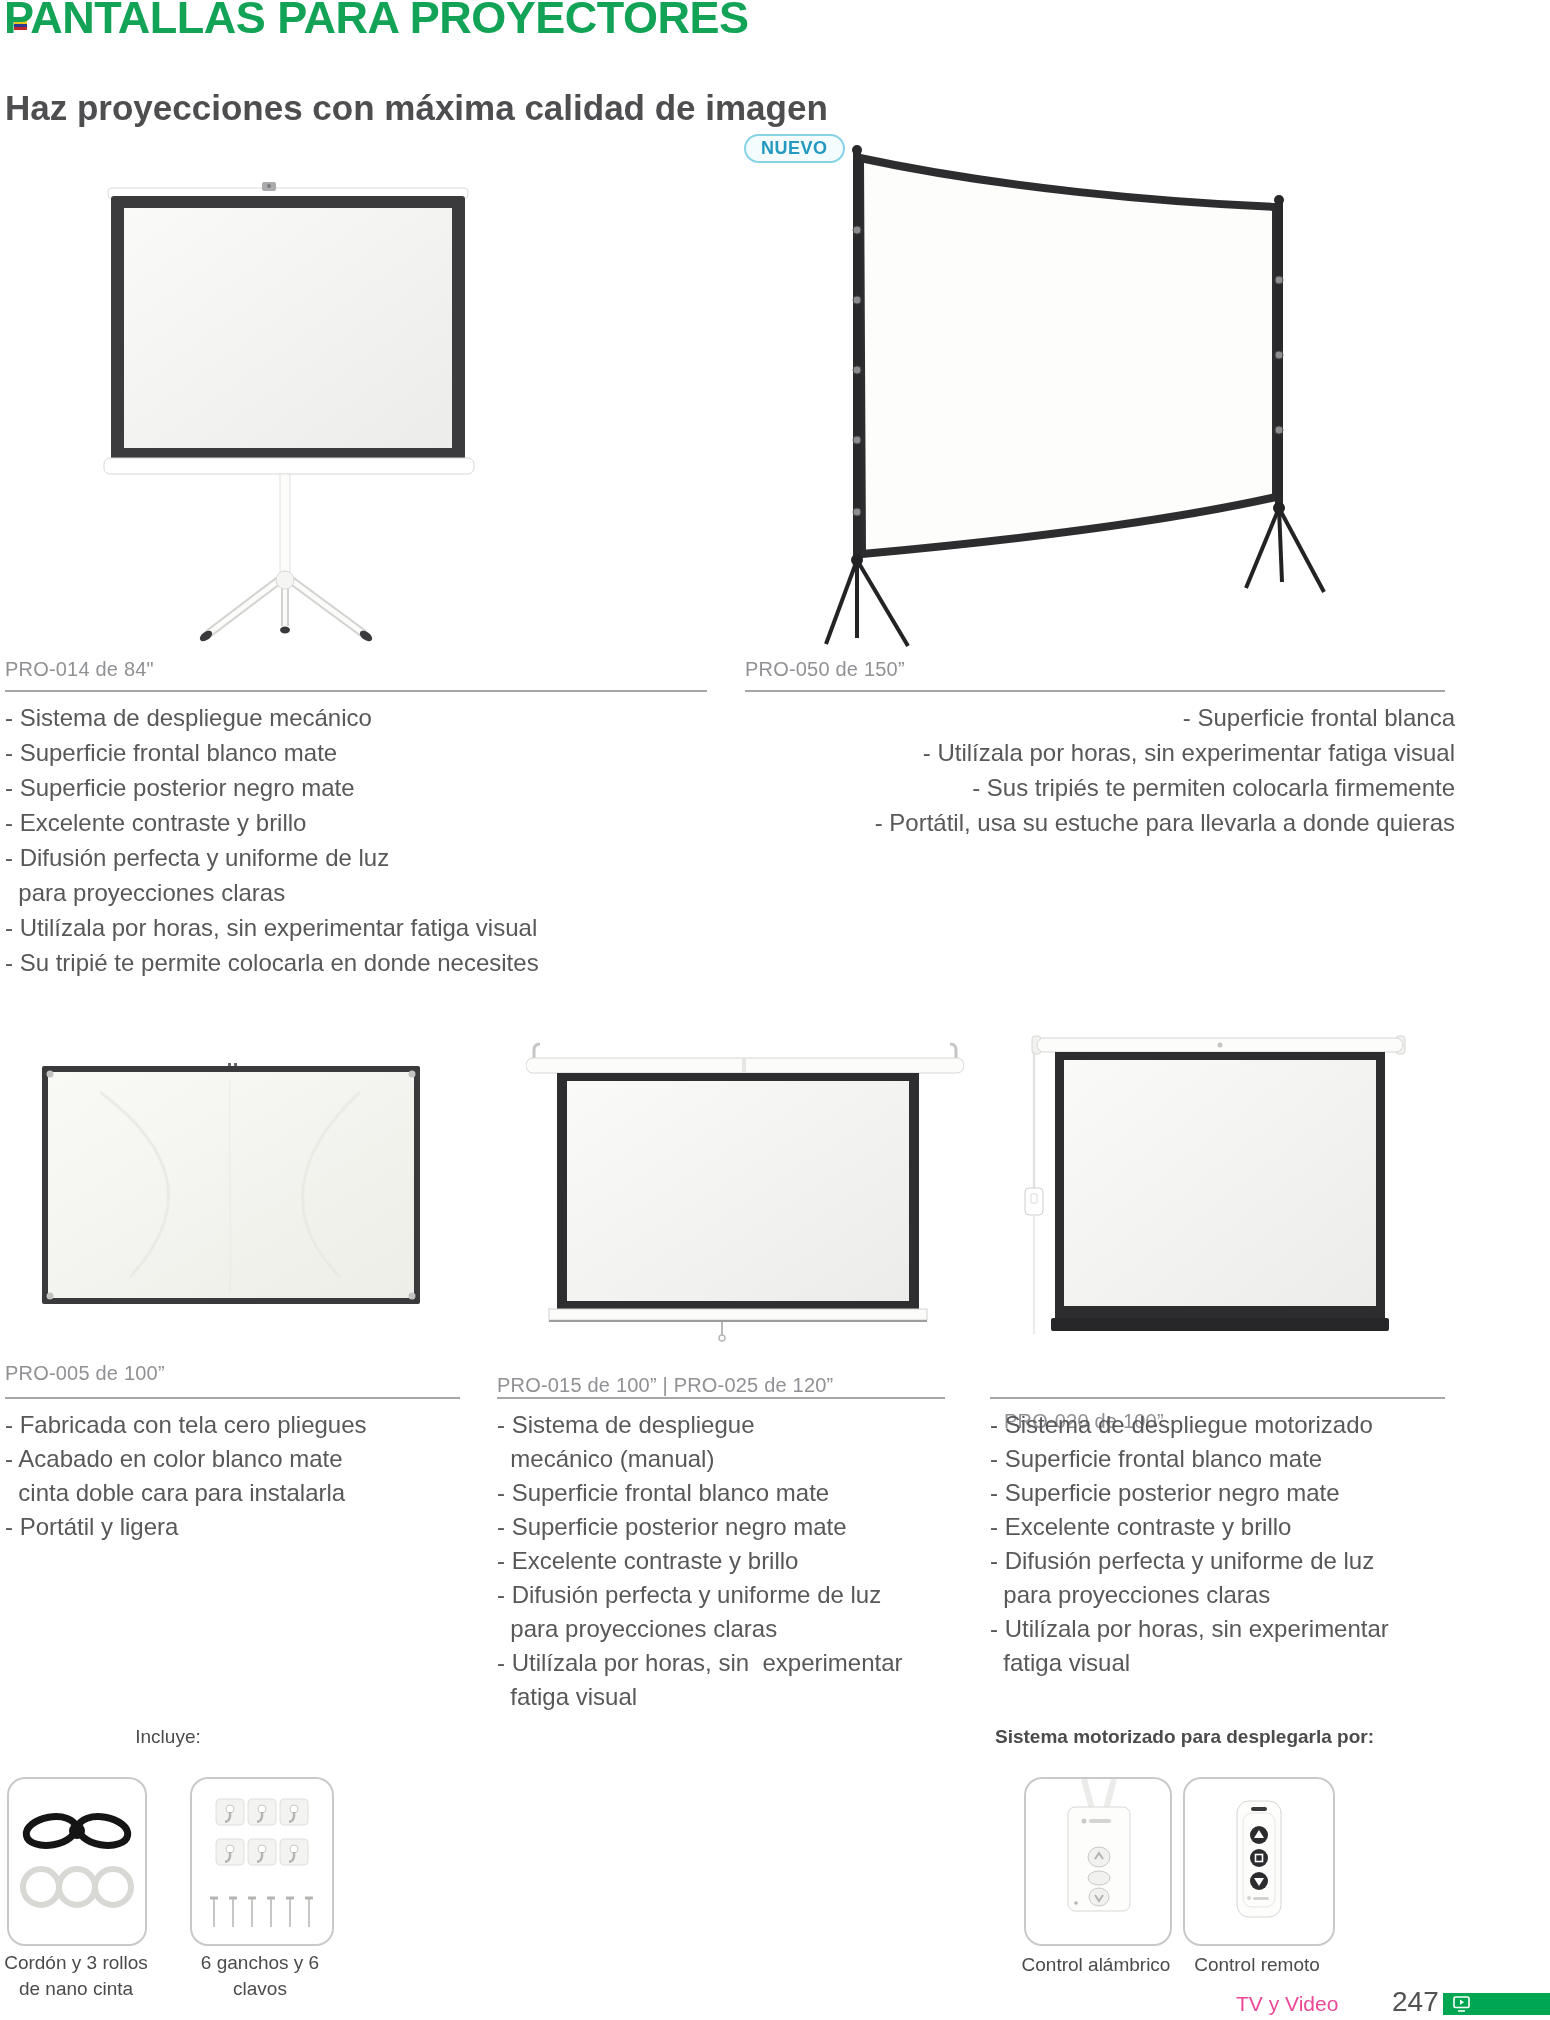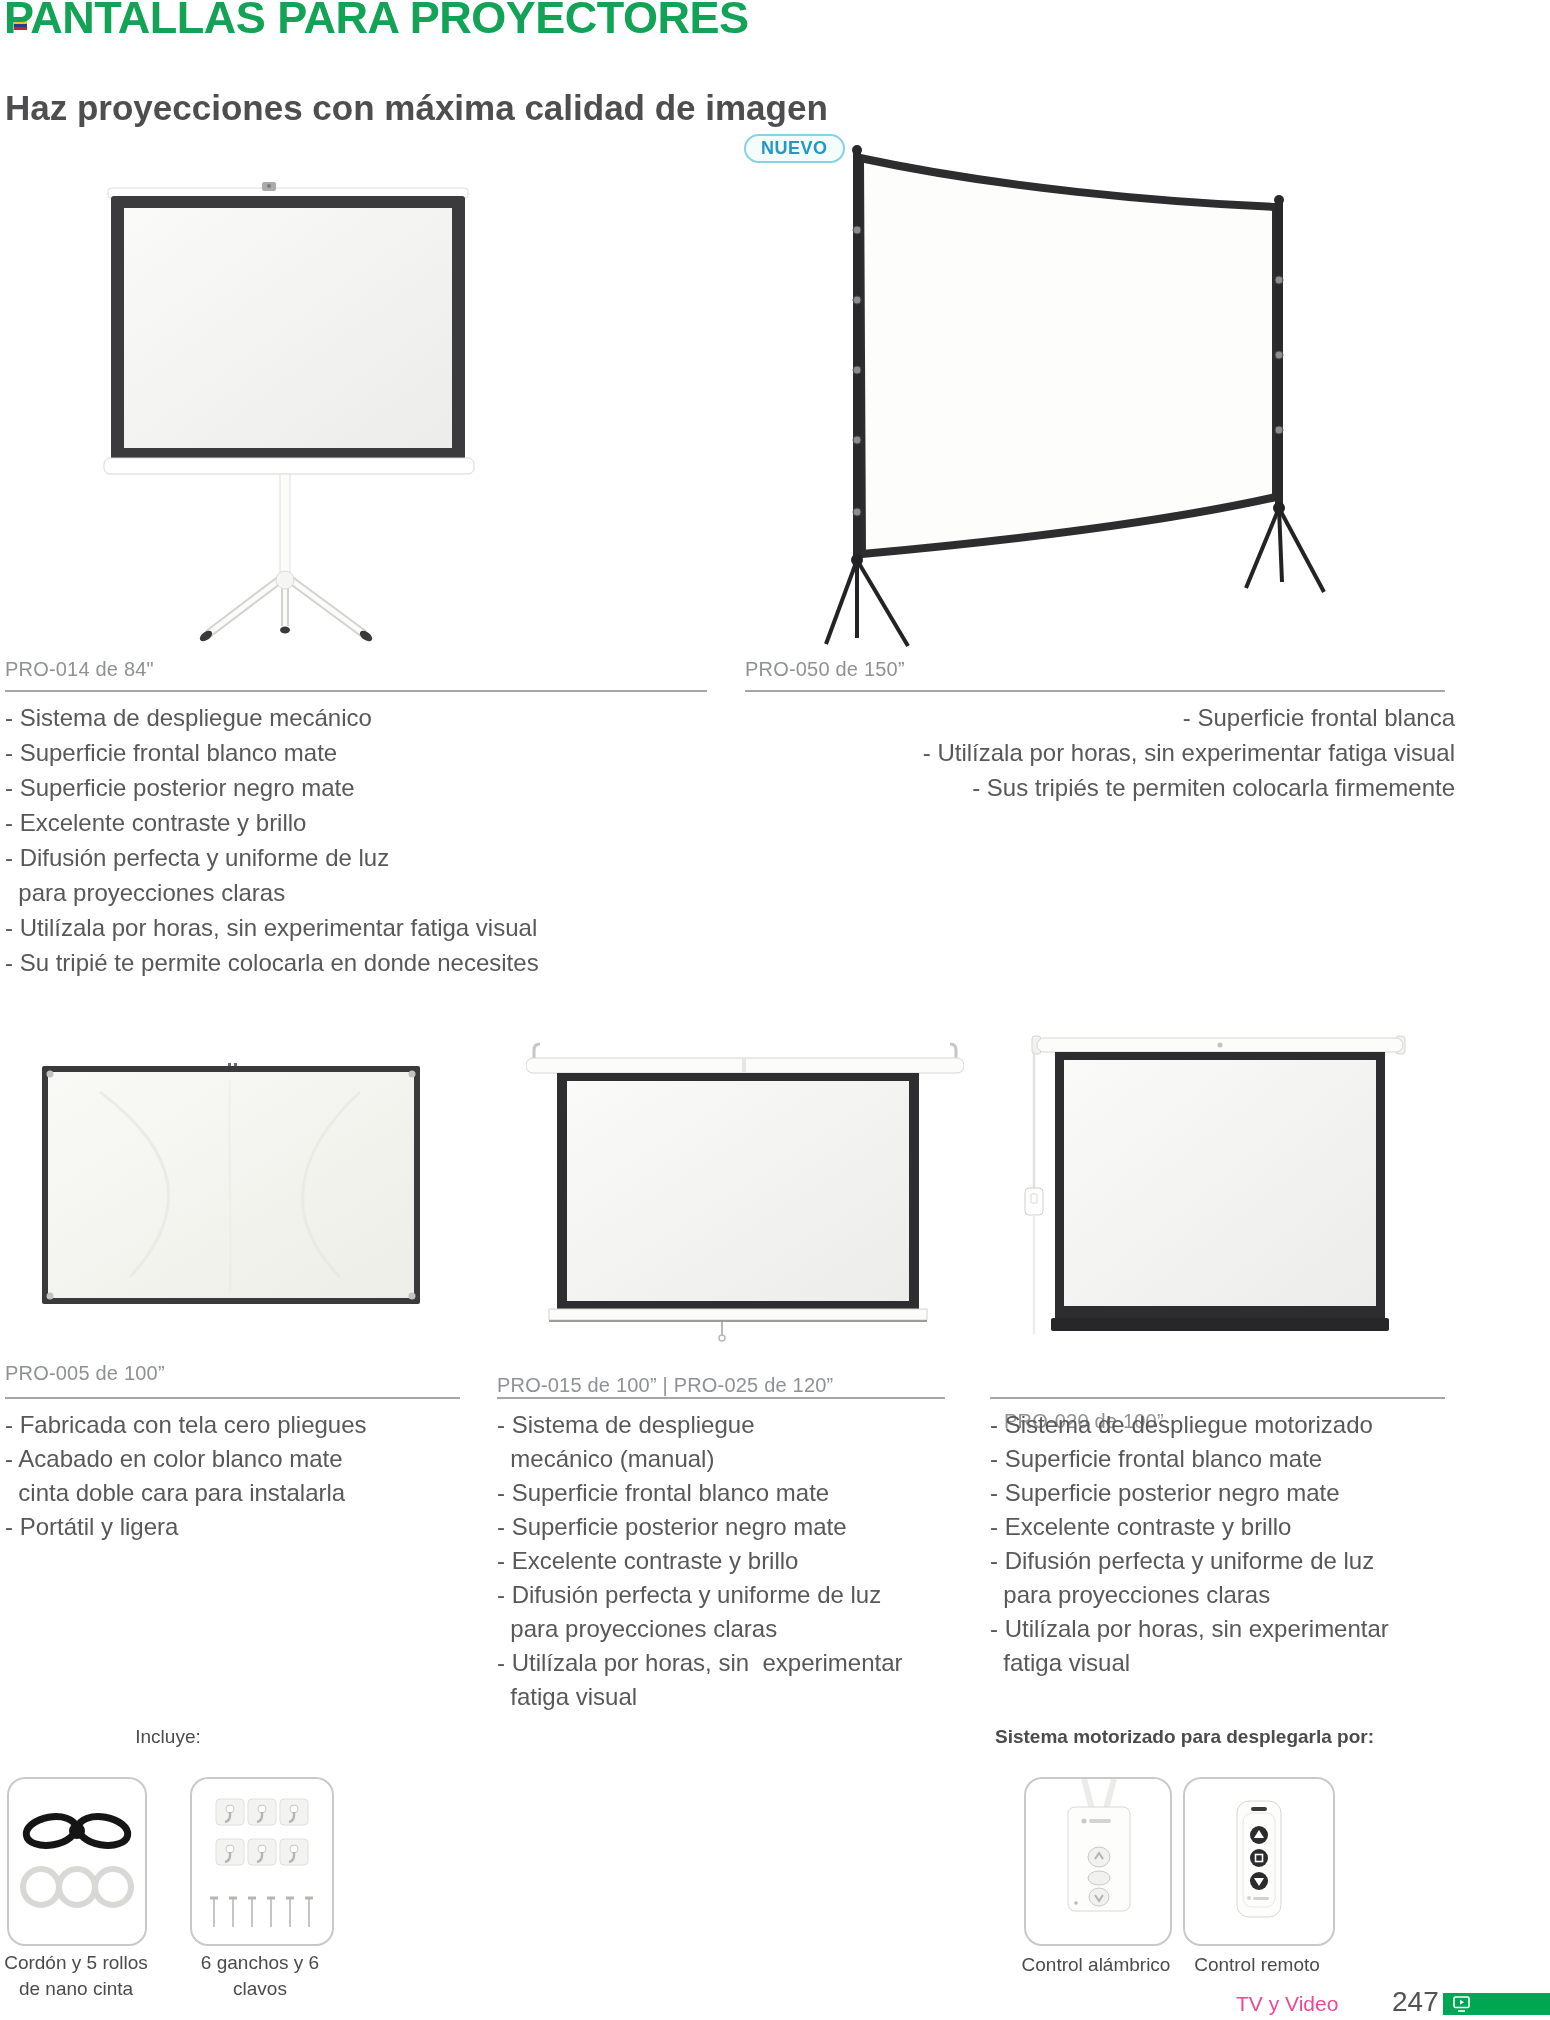--- a/index.html
+++ b/index.html
@@ -115,20 +115,21 @@
     <div class="feat">- Utilízala por horas, sin experimentar fatiga visual</div>
     <div class="feat">- Su tripié te permite colocarla en donde necesites</div>
   </div>
 
   <div class="abs code" style="left:745px;top:658px;">PRO-050 de 150”</div>
   <div class="abs rule" style="left:745px;top:690px;width:700px;"></div>
   <div class="abs" style="left:745px;top:700px;width:710px;text-align:right;">
     <div class="feat">- Superficie frontal blanca</div>
     <div class="feat">- Utilízala por horas, sin experimentar fatiga visual</div>
     <div class="feat">- Sus tripiés te permiten colocarla firmemente</div>
+    <div class="feat">- Portátil, usa su estuche para llevarla a donde quieras</div>
   </div>
 
   <div class="abs" style="left:40px;top:1062px;width:382px;height:245px;">
     <svg width="382" height="245" viewBox="0 0 382 245">
       <defs>
         <linearGradient id="g2" x1="0" y1="0" x2="1" y2="1">
           <stop offset="0" stop-color="#f9f9f6"></stop>
             <stop offset="1" stop-color="#eeeee8"></stop>
         </linearGradient>
       </defs>
@@ -268,21 +269,21 @@
         <line x1="18" y1="119" x2="26" y2="119"></line>
           <line x1="37" y1="119" x2="45" y2="119"></line>
         <line x1="56" y1="119" x2="64" y2="119"></line>
           <line x1="75" y1="119" x2="83" y2="119"></line>
         <line x1="94" y1="119" x2="102" y2="119"></line>
           <line x1="113" y1="119" x2="121" y2="119"></line>
       </g>
     </svg>
   </div>
 
-  <div class="abs cap" style="left:0;top:1950px;width:152px;">Cordón y 5 rollos de nano cinta</div>
+  <div class="abs cap" style="left:0;top:1950px;width:152px;">Cordón y 3 rollos de nano cinta</div>
   <div class="abs cap" style="left:186px;top:1950px;width:148px;">6 ganchos y 6 clavos</div>
 
   <div class="abs grouplabel bold" style="left:995px;top:1726px;">Sistema motorizado para desplegarla por:</div>
 
   <div class="abs box" style="left:1024px;top:1777px;width:144px;height:165px;">
     <svg width="144" height="165" viewBox="0 0 144 165">
       <path d="M58 0 L66 30" stroke="#ebebe9" stroke-width="6" fill="none"></path>
       <path d="M88 0 L80 30" stroke="#ebebe9" stroke-width="6" fill="none"></path>
       <rect x="42" y="28" width="62" height="104" rx="7" fill="#fdfdfc" stroke="#d8d8d6"></rect>
       <circle cx="58" cy="42" r="2.5" fill="#c9c9c7"></circle>

